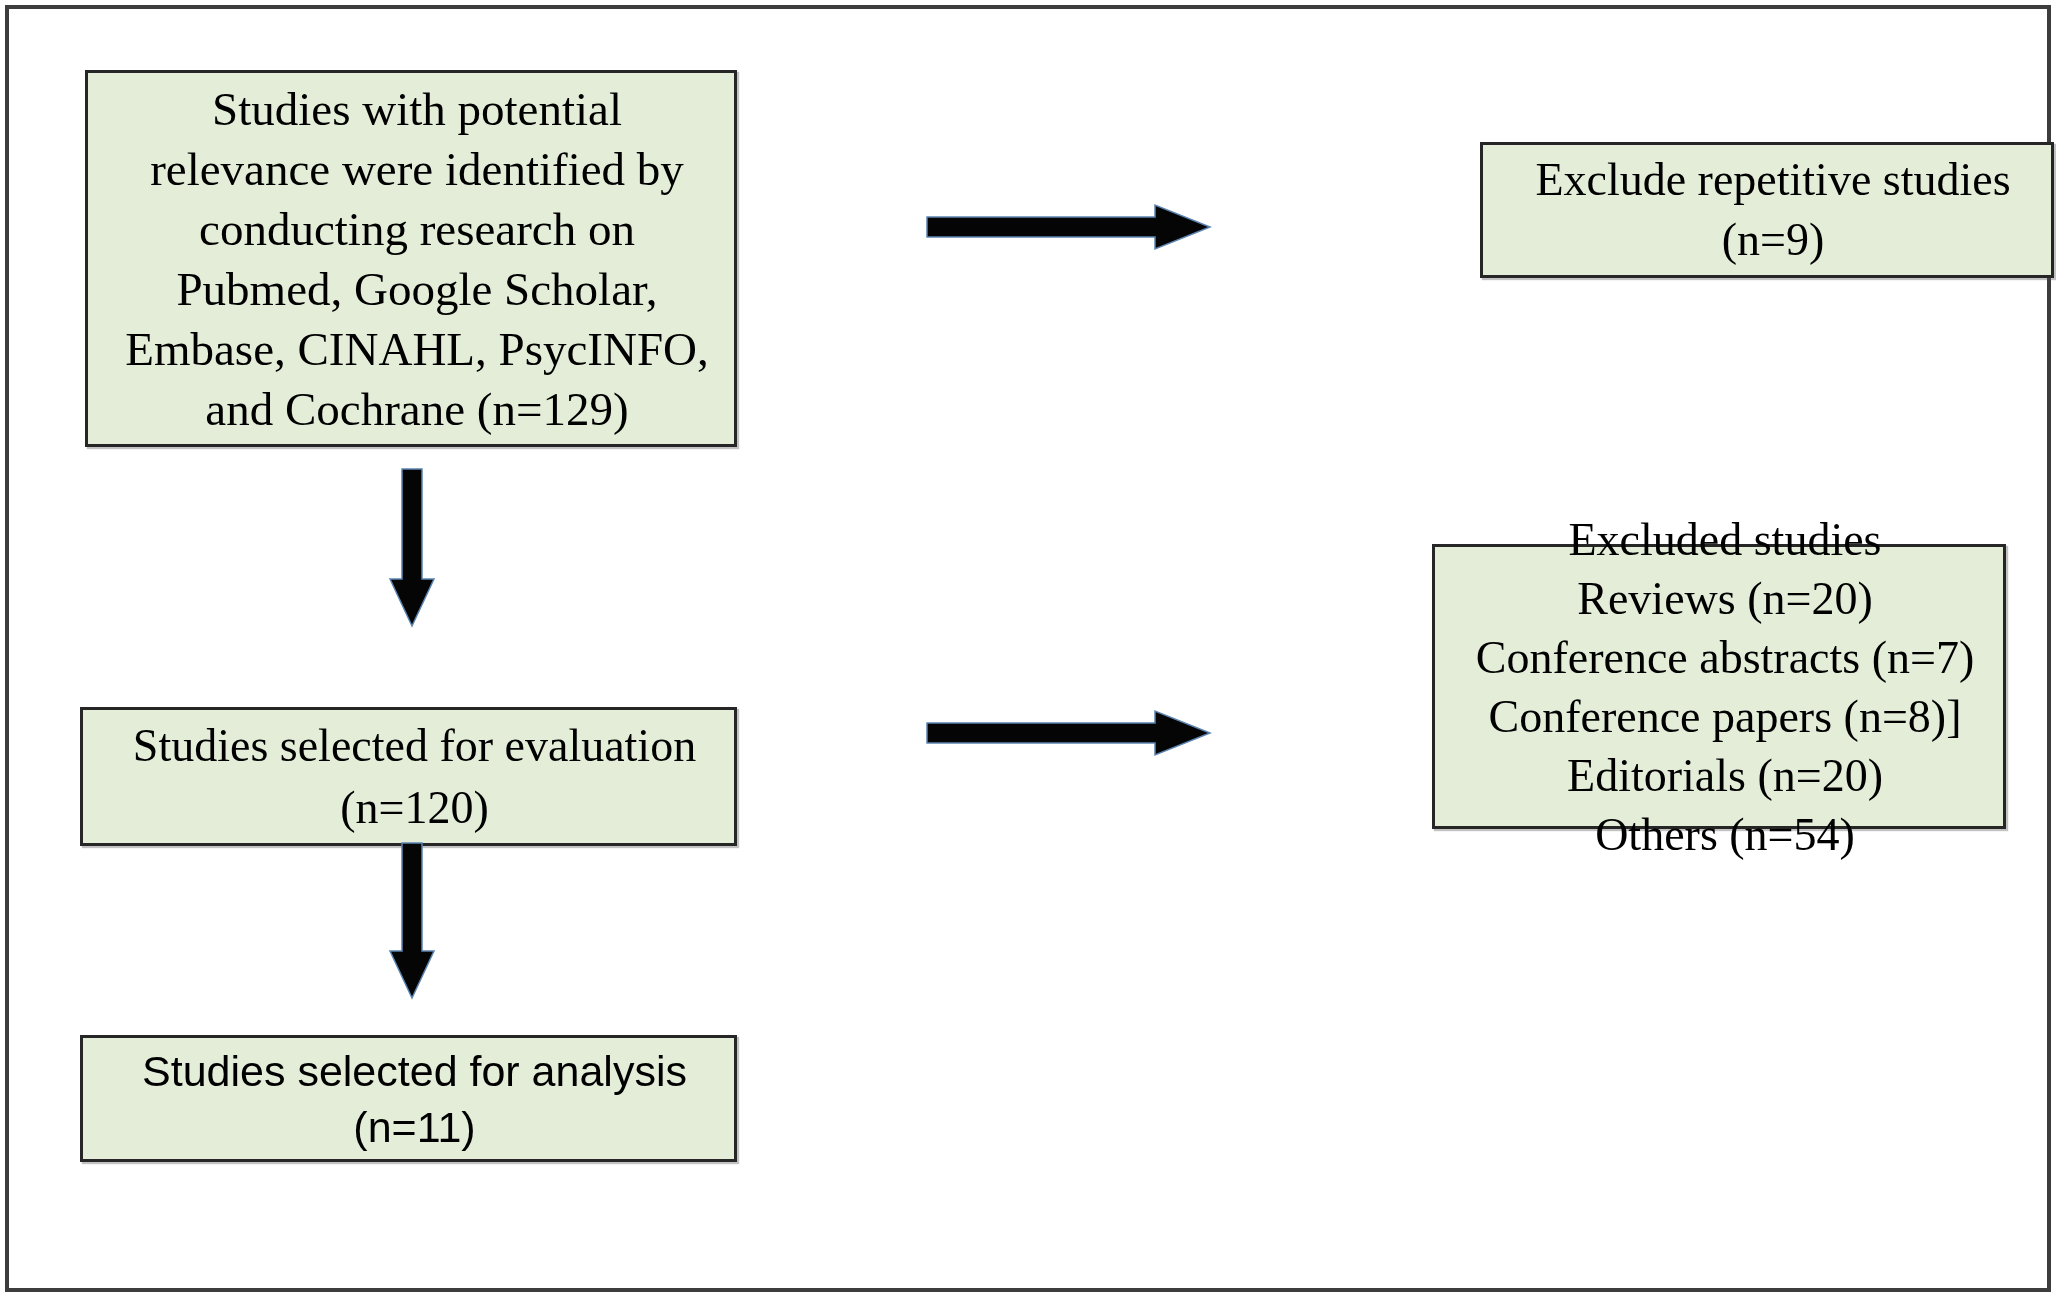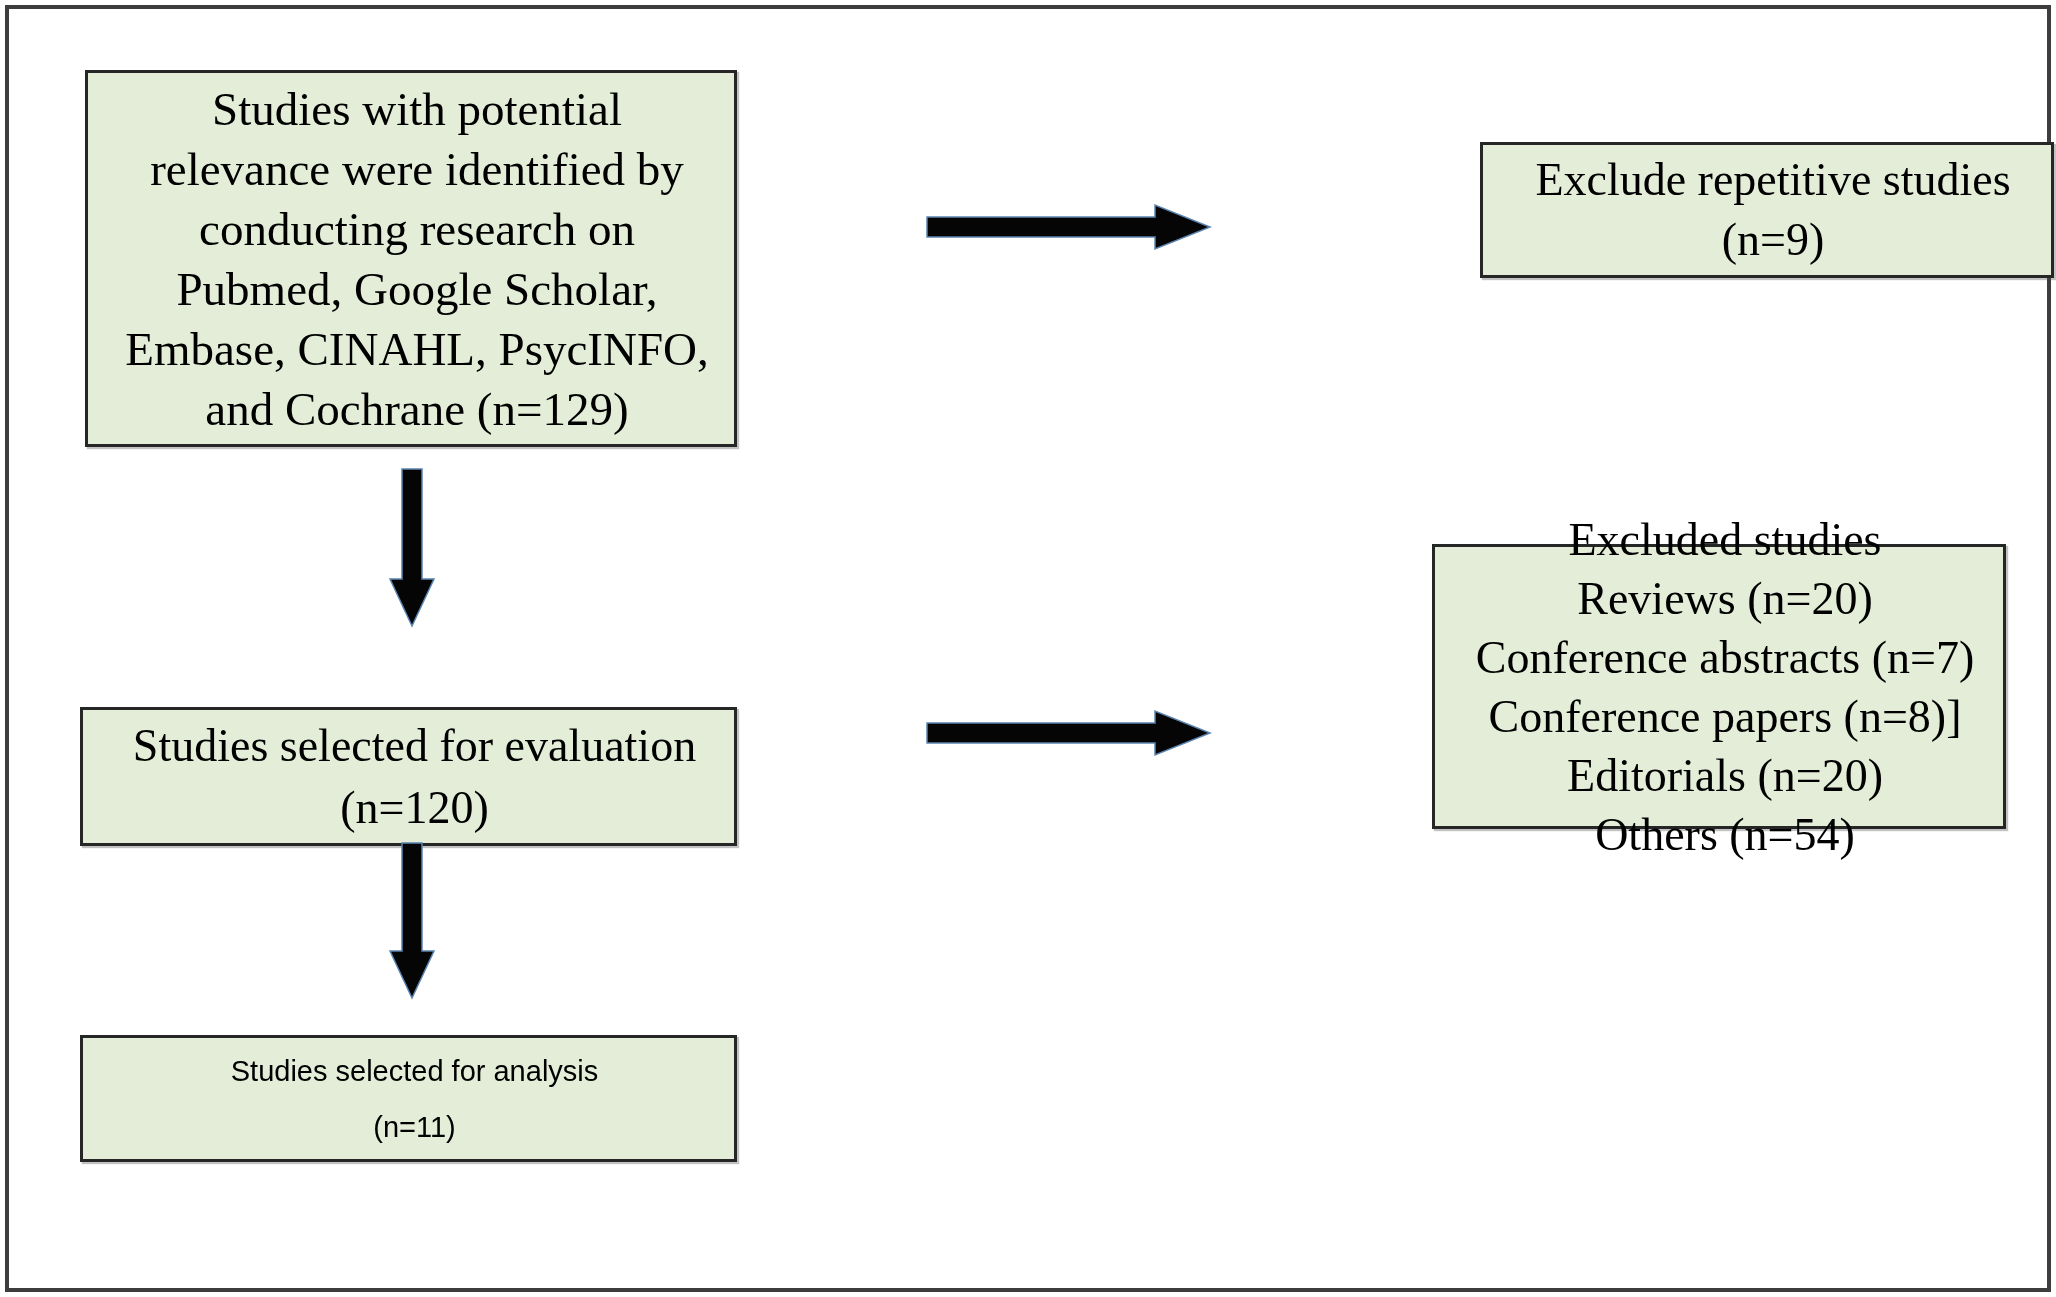--- a/index.html
+++ b/index.html
@@ -45,21 +45,21 @@
   }
   .box-identification{left:85px;top:70px;width:652px;height:377px;}
   .box-identification .node-text{font-size:47px;line-height:60px;}
   .box-exclude-repetitive{left:1480px;top:142px;width:574px;height:136px;}
   .box-exclude-repetitive .node-text{font-size:46px;line-height:60px;}
   .box-evaluation{left:80px;top:663px;width:657px;height:139px;margin-top:44px;}
   .box-evaluation .node-text{font-size:46px;line-height:62px;}
   .box-excluded-studies{left:1432px;top:544px;width:574px;height:285px;}
   .box-excluded-studies .node-text{font-size:46px;line-height:59px;}
   .box-analysis{left:80px;top:1035px;width:657px;height:127px;font-family:"Liberation Sans","DejaVu Sans",sans-serif;}
-  .box-analysis .node-text{font-size:29px;line-height:56px;}
+  .box-analysis .node-text{font-size:43px;line-height:56px;}
   .arrow{position:absolute;display:block;}
   .arrow path{
     fill:var(--arrow-fill);
     stroke:var(--arrow-stroke);
     stroke-width:1.5;
     stroke-linejoin:miter;
   }
   .arrow-h1{left:926px;top:203px;}
   .arrow-h2{left:926px;top:709px;}
   .arrow-v1{left:388px;top:468px;}

